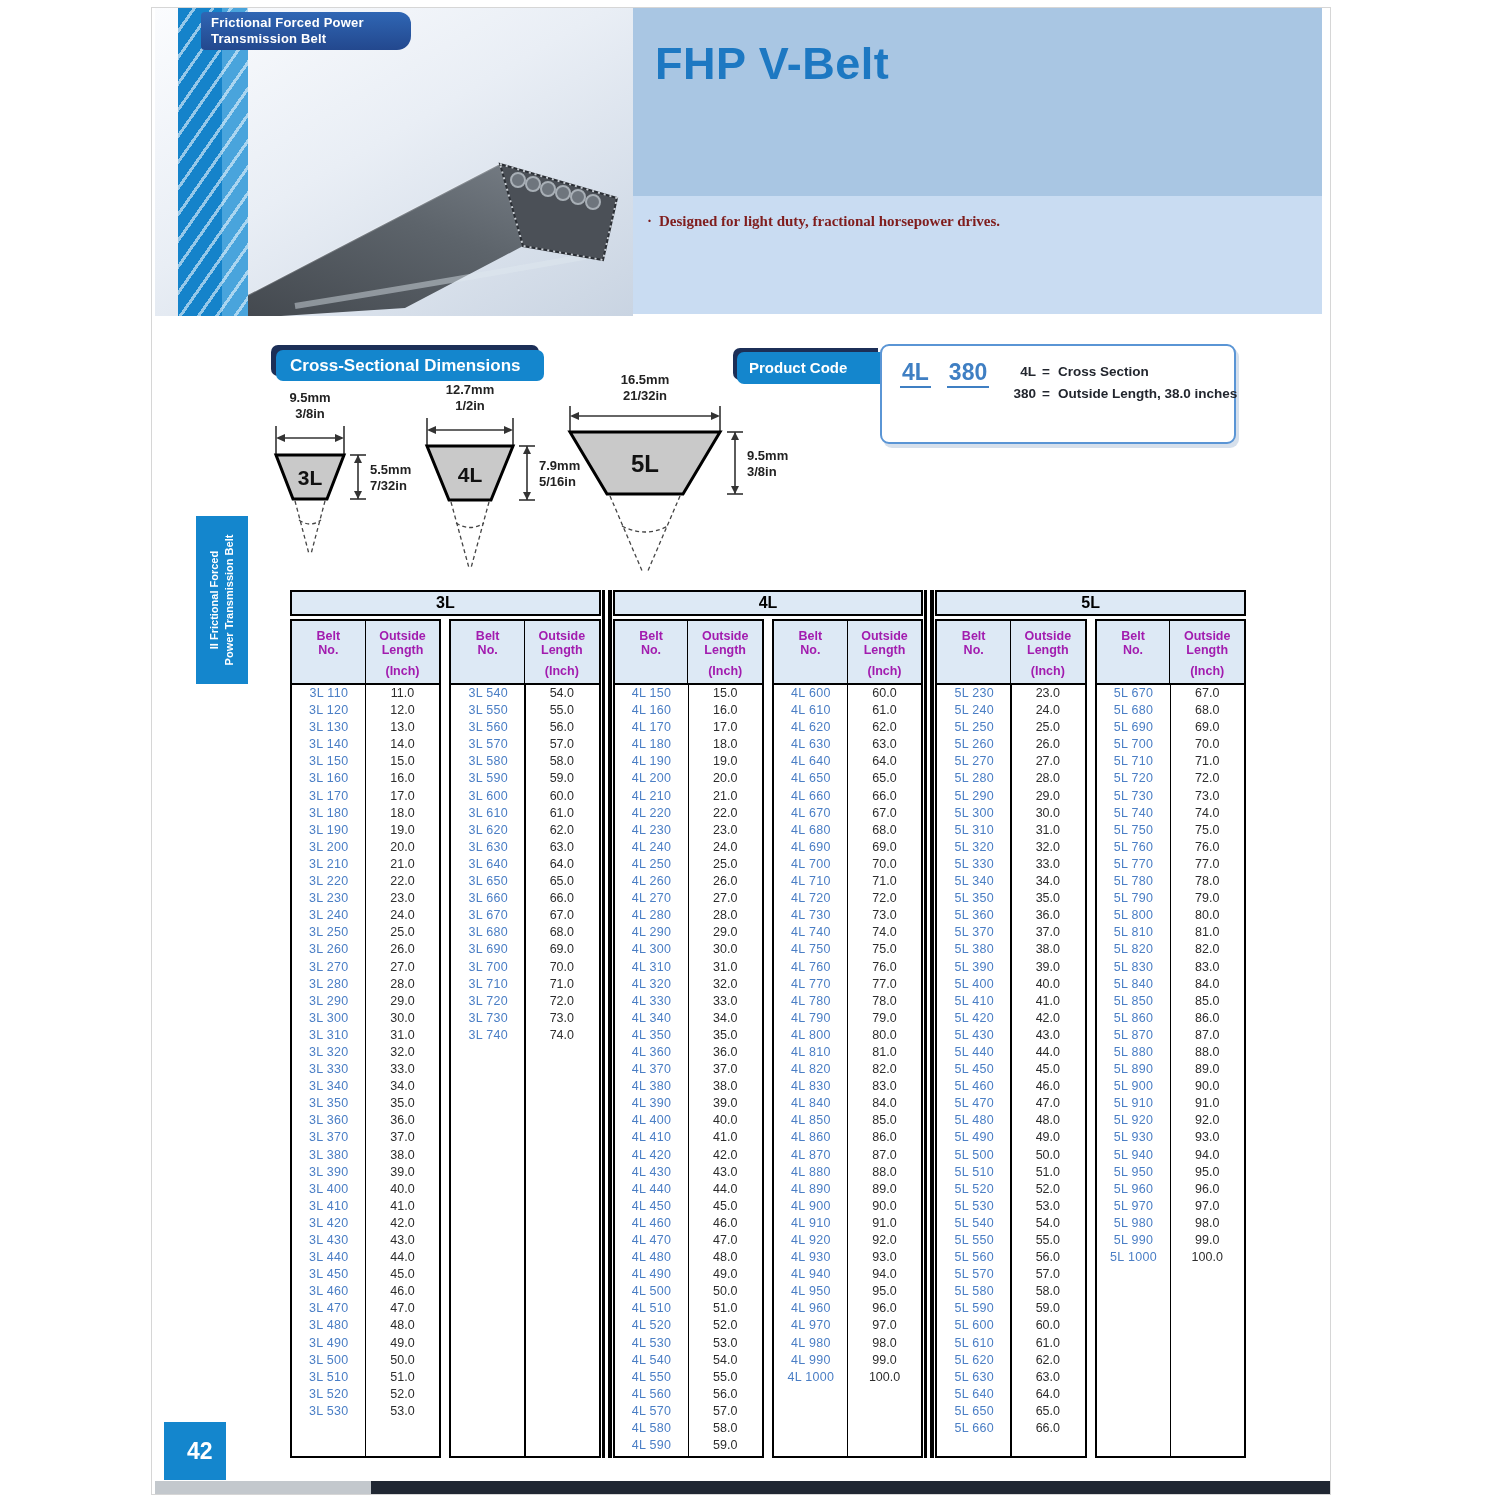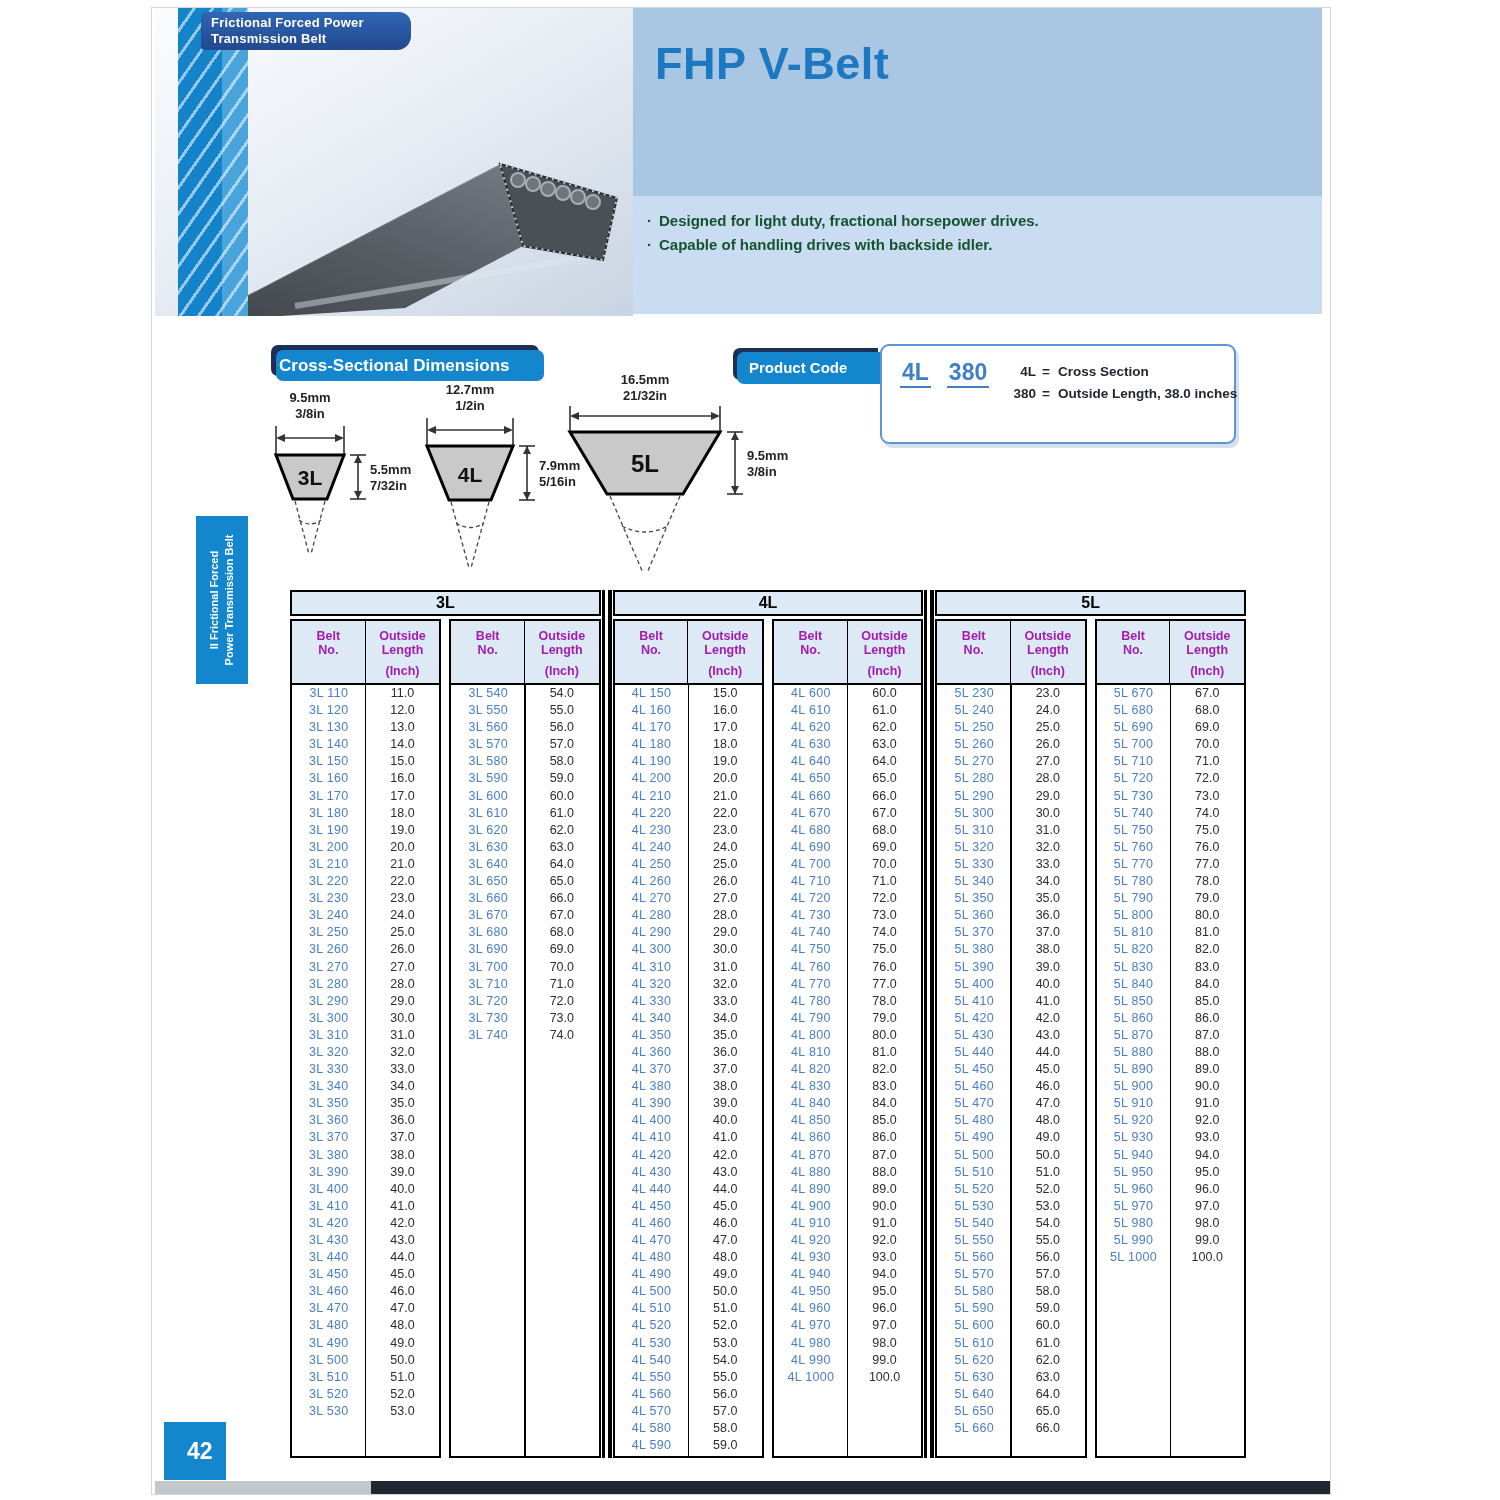--- a/index.html
+++ b/index.html
@@ -21,28 +21,28 @@
                 background:linear-gradient(180deg,#2f66b4,#23488e);
                 border-radius:4px 12px 14px 4px; color:#fff; font-weight:bold;
                 font-size:13px; line-height:16px; padding:3px 0 0 10px; letter-spacing:.2px; }
 
   
   .band-top { position:absolute; left:481px; top:0; width:689px; height:188px; background:#a9c6e3; }
   .title { position:absolute; left:22px; top:30px; margin:0; font-size:45px; font-weight:bold;
            color:#1d78c2; letter-spacing:.5px; }
   .band-feat { position:absolute; left:481px; top:188px; width:689px; height:118px; background:#c9dcf2; }
   .features { margin:0; padding:13px 10px 0 14px; list-style:none; }
-  .features li { font-size:15px; font-weight:bold; color:#14532d; line-height:24px; white-space:nowrap; }
+  .features li { font-size:15px; font-weight:bold; color:#7f1d1d; line-height:24px; white-space:nowrap;font-family:Liberation Serif, serif; }
   .features .dot { margin-right:7px; }
 
   
   .bluetag { position:absolute; background:#1486cd; color:#fff; font-weight:bold;
              box-shadow:-5px -5px 0 #1c2f57; }
   .cs-tag { left:124px; top:342px; width:268px; height:31px; border-radius:7px;
-            font-size:17px; line-height:31px; padding-left:3px; }
+            font-size:17px; line-height:31px; padding-left:14px; }
   .pc-tag { left:585px; top:344px; width:145px; height:32px; border-radius:7px 0 0 7px;
             font-size:15px; line-height:32px; padding-left:12px; box-shadow:-4px -4px 0 #1c2f57; }
 
   
   .cs-svg { position:absolute; left:118px; top:360px; }
   .dimtxt { font:bold 13px "Liberation Sans", sans-serif; fill:#222; text-anchor:middle; }
   .dimleft { text-anchor:start; }
   .trap { fill:#c9c9c9; stroke:#000; stroke-width:3; }
   .trlabel { font:bold 21px "Liberation Sans", sans-serif; fill:#111; text-anchor:middle; }
   .trlabel-big { font:bold 24px "Liberation Sans", sans-serif; fill:#111; text-anchor:middle; }
@@ -128,21 +128,20 @@
         <div>Transmission Belt</div>
       </div>
     </div>
 
     <div class="band-top">
       <h1 class="title">FHP V-Belt</h1>
     </div>
     <div class="band-feat">
       <ul class="features">
         <li><span class="dot">·</span><span>Designed for light duty, fractional horsepower drives.</span></li>
-        <li><span class="dot">·</span><span>Capable of handling drives with backside idler.</span></li>
       </ul>
     </div>
 
     <div class="bluetag cs-tag">
       <span>Cross-Sectional Dimensions</span>
     </div>
     <svg class="cs-svg" width="520" height="220" viewBox="0 0 520 220">
 
       <g>
         <text class="dimtxt" x="40" y="34">9.5mm</text>

